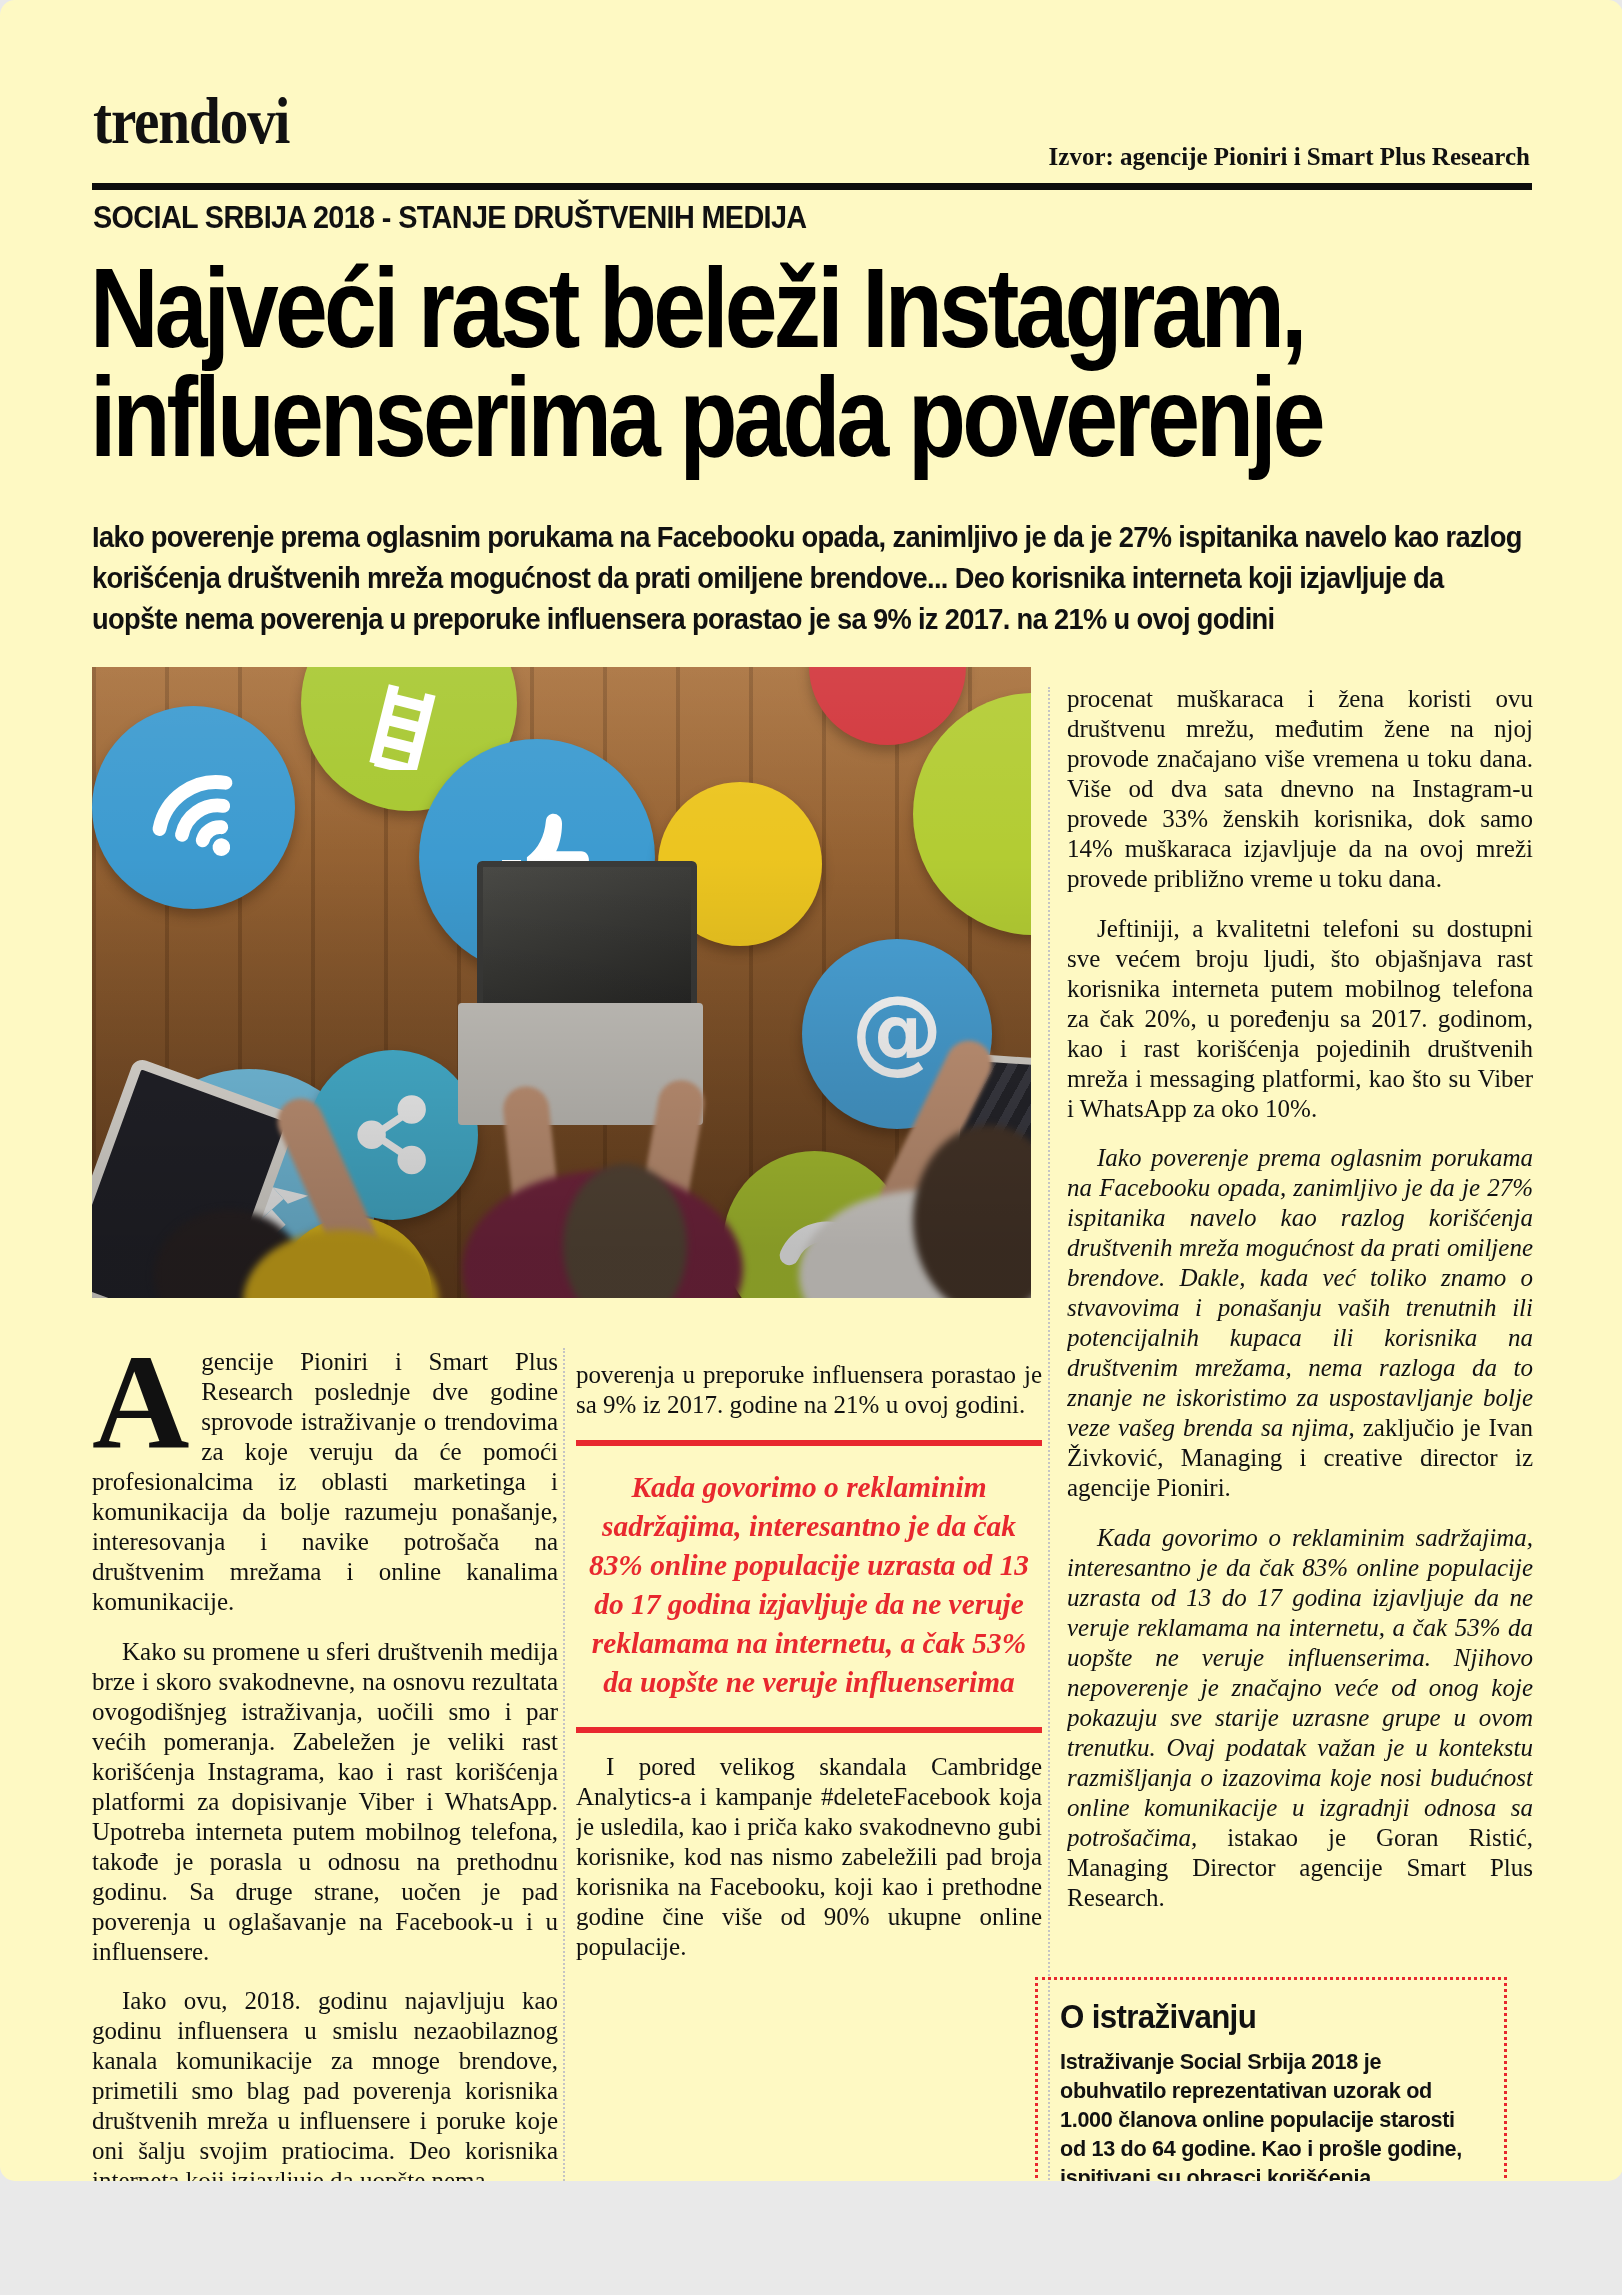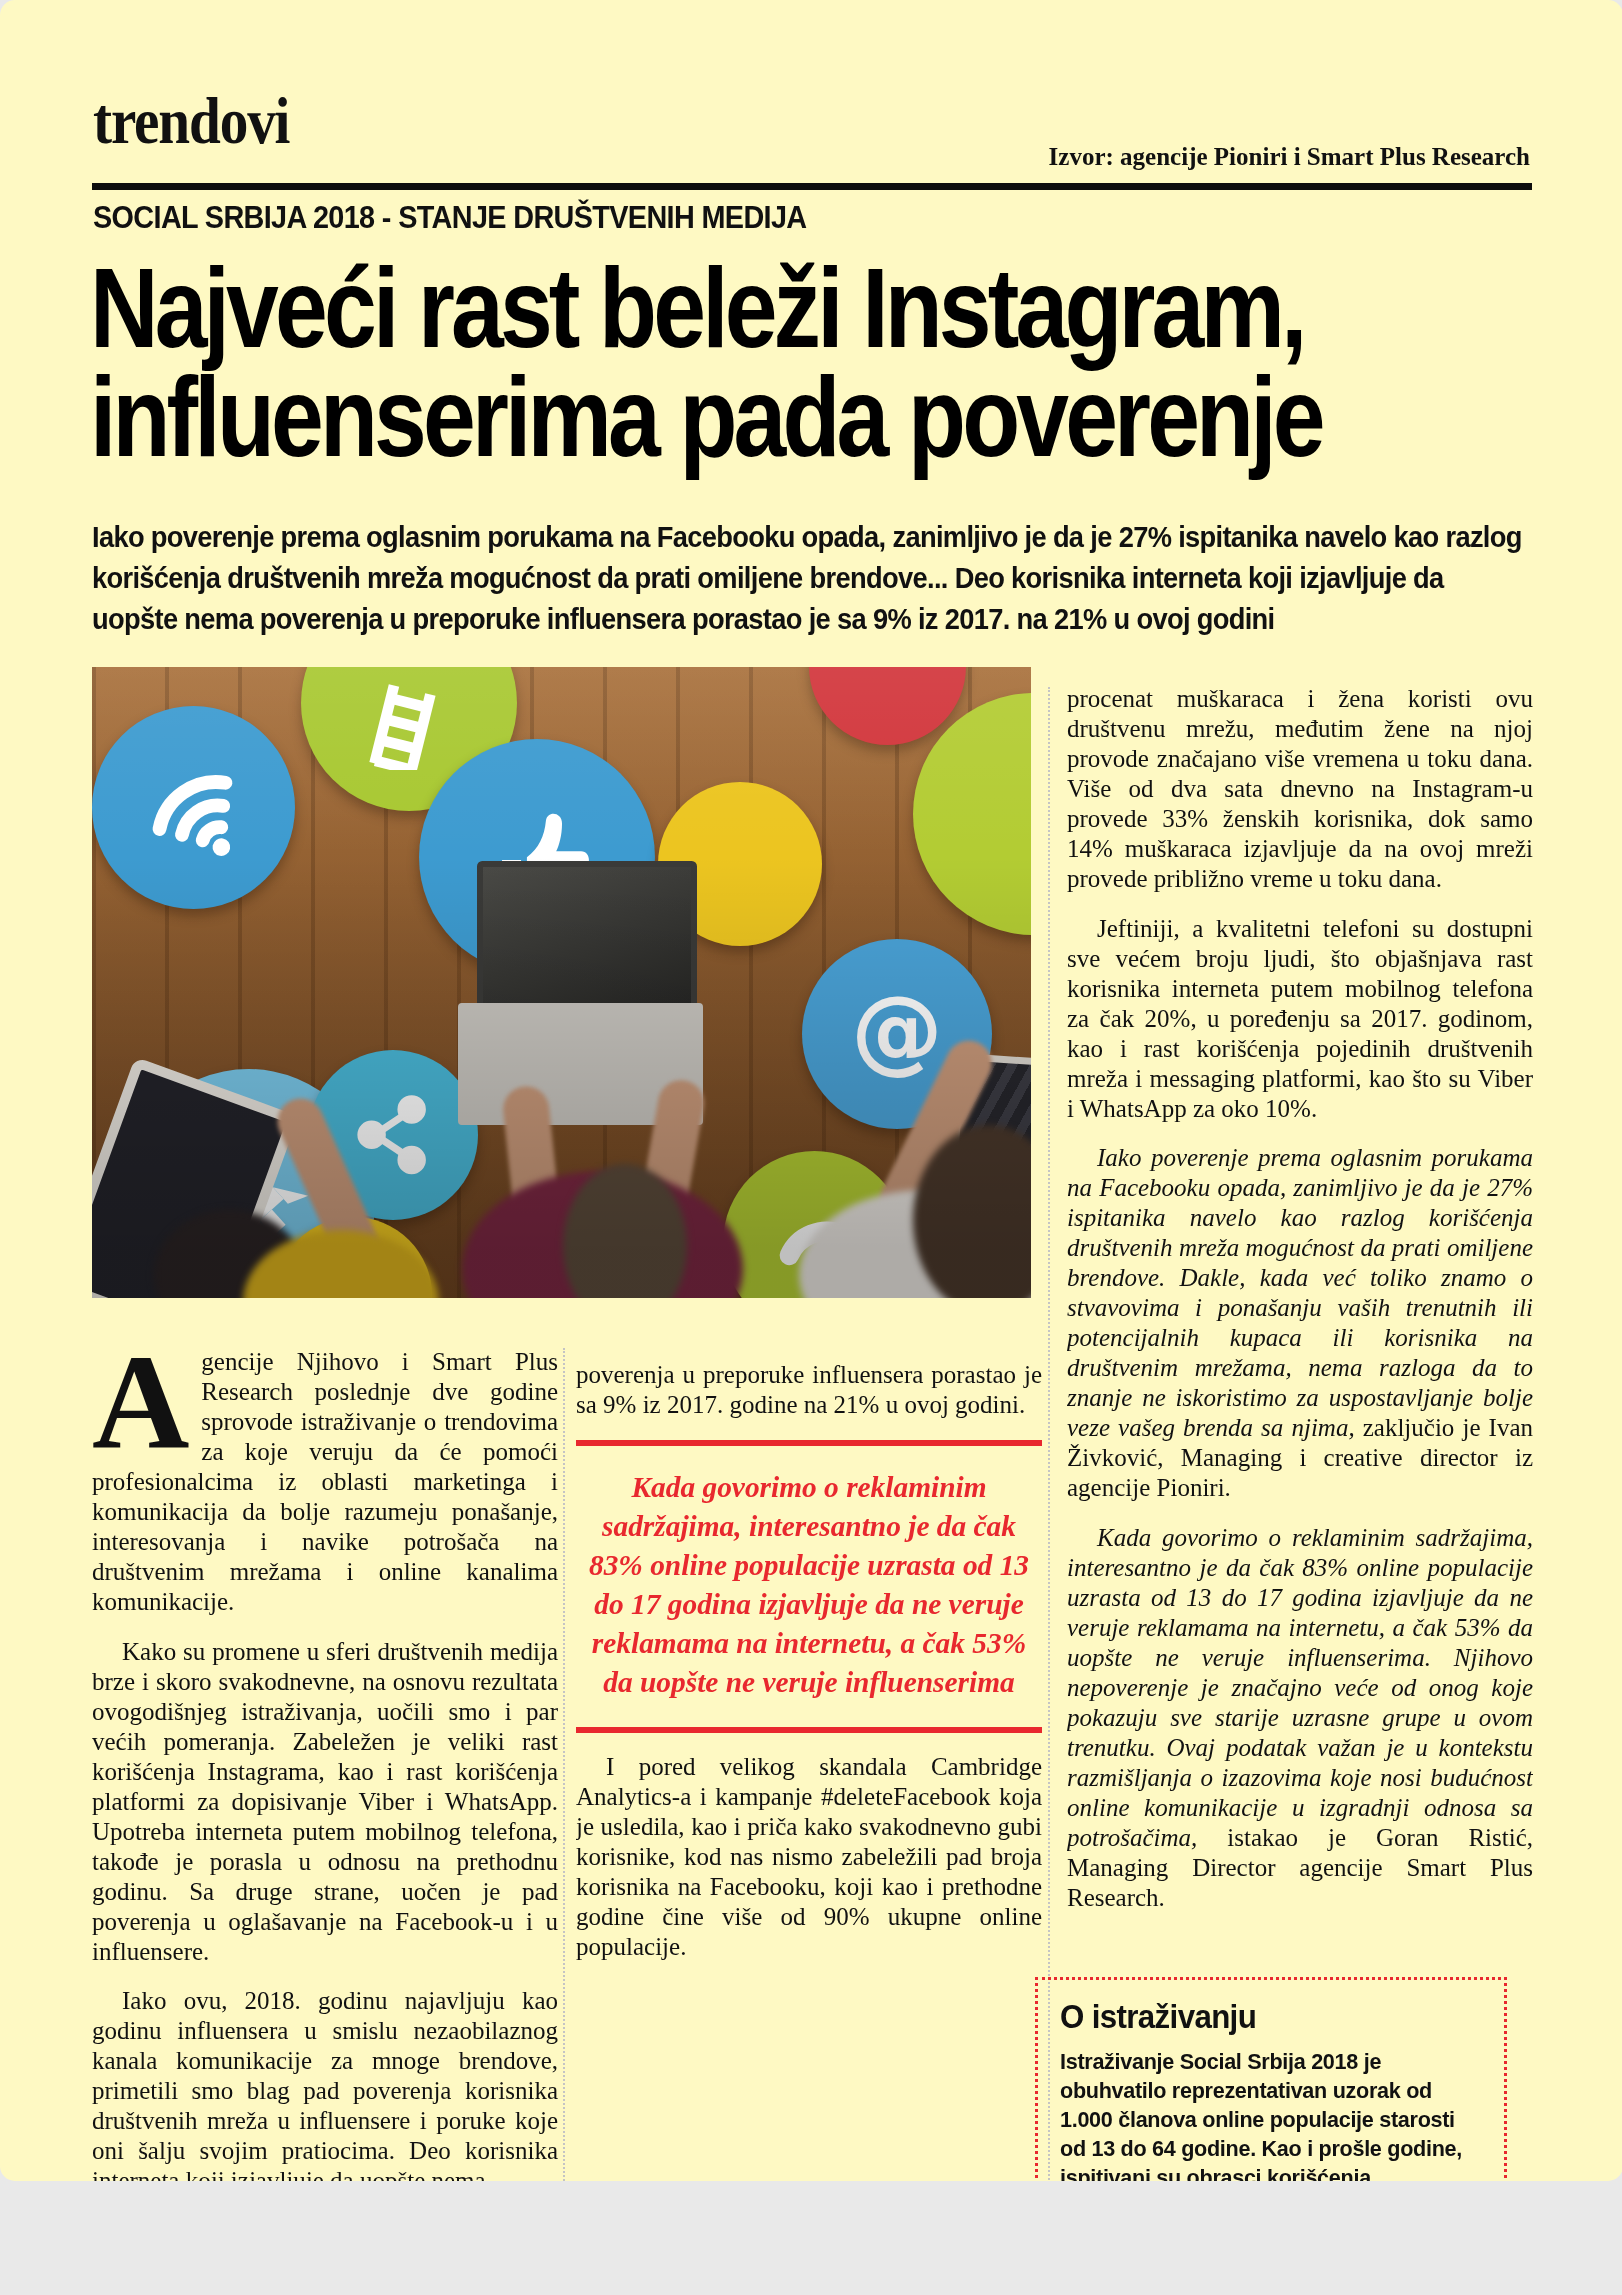--- a/index.html
+++ b/index.html
@@ -180,21 +180,21 @@
     <div class="blob" style="left:370px;top:504px;width:281px;height:196px;background:#7a2742;"></div>
     <div class="blob" style="left:471px;top:497px;width:124px;height:164px;background:#5a4a3a;"></div>
     <div class="blob" style="left:707px;top:523px;width:249px;height:170px;background:#e8e4df;"></div>
     <div class="blob" style="left:821px;top:458px;width:151px;height:190px;background:#4a382b;"></div>
   </div>
 
   <div class="colsep sep1"></div>
   <div class="colsep sep2"></div>
 
   <div class="col col-left">
-    <p class="noind"><span class="dropcap">A</span><span>gencije Njihovo i Smart Plus Research poslednje dve godine sprovode istraživanje o trendovima za koje veruju da će pomoći profesionalcima iz oblasti marketinga i komunikacija da bolje razumeju ponašanje, interesovanja i navike potrošača na društvenim mrežama i online kanalima komunikacije.</span></p>
+    <p class="noind"><span class="dropcap">A</span><span>gencije Pioniri i Smart Plus Research poslednje dve godine sprovode istraživanje o trendovima za koje veruju da će pomoći profesionalcima iz oblasti marketinga i komunikacija da bolje razumeju ponašanje, interesovanja i navike potrošača na društvenim mrežama i online kanalima komunikacije.</span></p>
     <p>Kako su promene u sferi društvenih medija brze i skoro svakodnevne, na osnovu rezultata ovogodišnjeg istraživanja, uočili smo i par većih pomeranja. Zabeležen je veliki rast korišćenja Instagrama, kao i rast korišćenja platformi za dopisivanje Viber i WhatsApp. Upotreba interneta putem mobilnog telefona, takođe je porasla u odnosu na prethodnu godinu. Sa druge strane, uočen je pad poverenja u oglašavanje na Facebook-u i u influensere.</p>
     <p>Iako ovu, 2018. godinu najavljuju kao godinu influensera u smislu nezaobilaznog kanala komunikacije za mnoge brendove, primetili smo blag pad poverenja korisnika društvenih mreža u influensere i poruke koje oni šalju svojim pratiocima. Deo korisnika interneta koji izjavljuje da uopšte nema</p>
   </div>
 
   <div class="col col-mid">
     <p class="noind">poverenja u preporuke influensera porastao je sa 9% iz 2017. godine na 21% u ovoj godini.</p>
     <div class="pullquote">Kada govorimo o reklaminim sadržajima, interesantno je da čak 83% online populacije uzrasta od 13 do 17 godina izjavljuje da ne veruje reklamama na internetu, a čak 53% da uopšte ne veruje influenserima</div>
     <p>I pored velikog skandala Cambridge Analytics-a i kampanje #deleteFacebook koja je usledila, kao i priča kako svakodnevno gubi korisnike, kod nas nismo zabeležili pad broja korisnika na Facebooku, koji kao i prethodne godine čine više od 90% ukupne online populacije.</p>
   </div>
 

